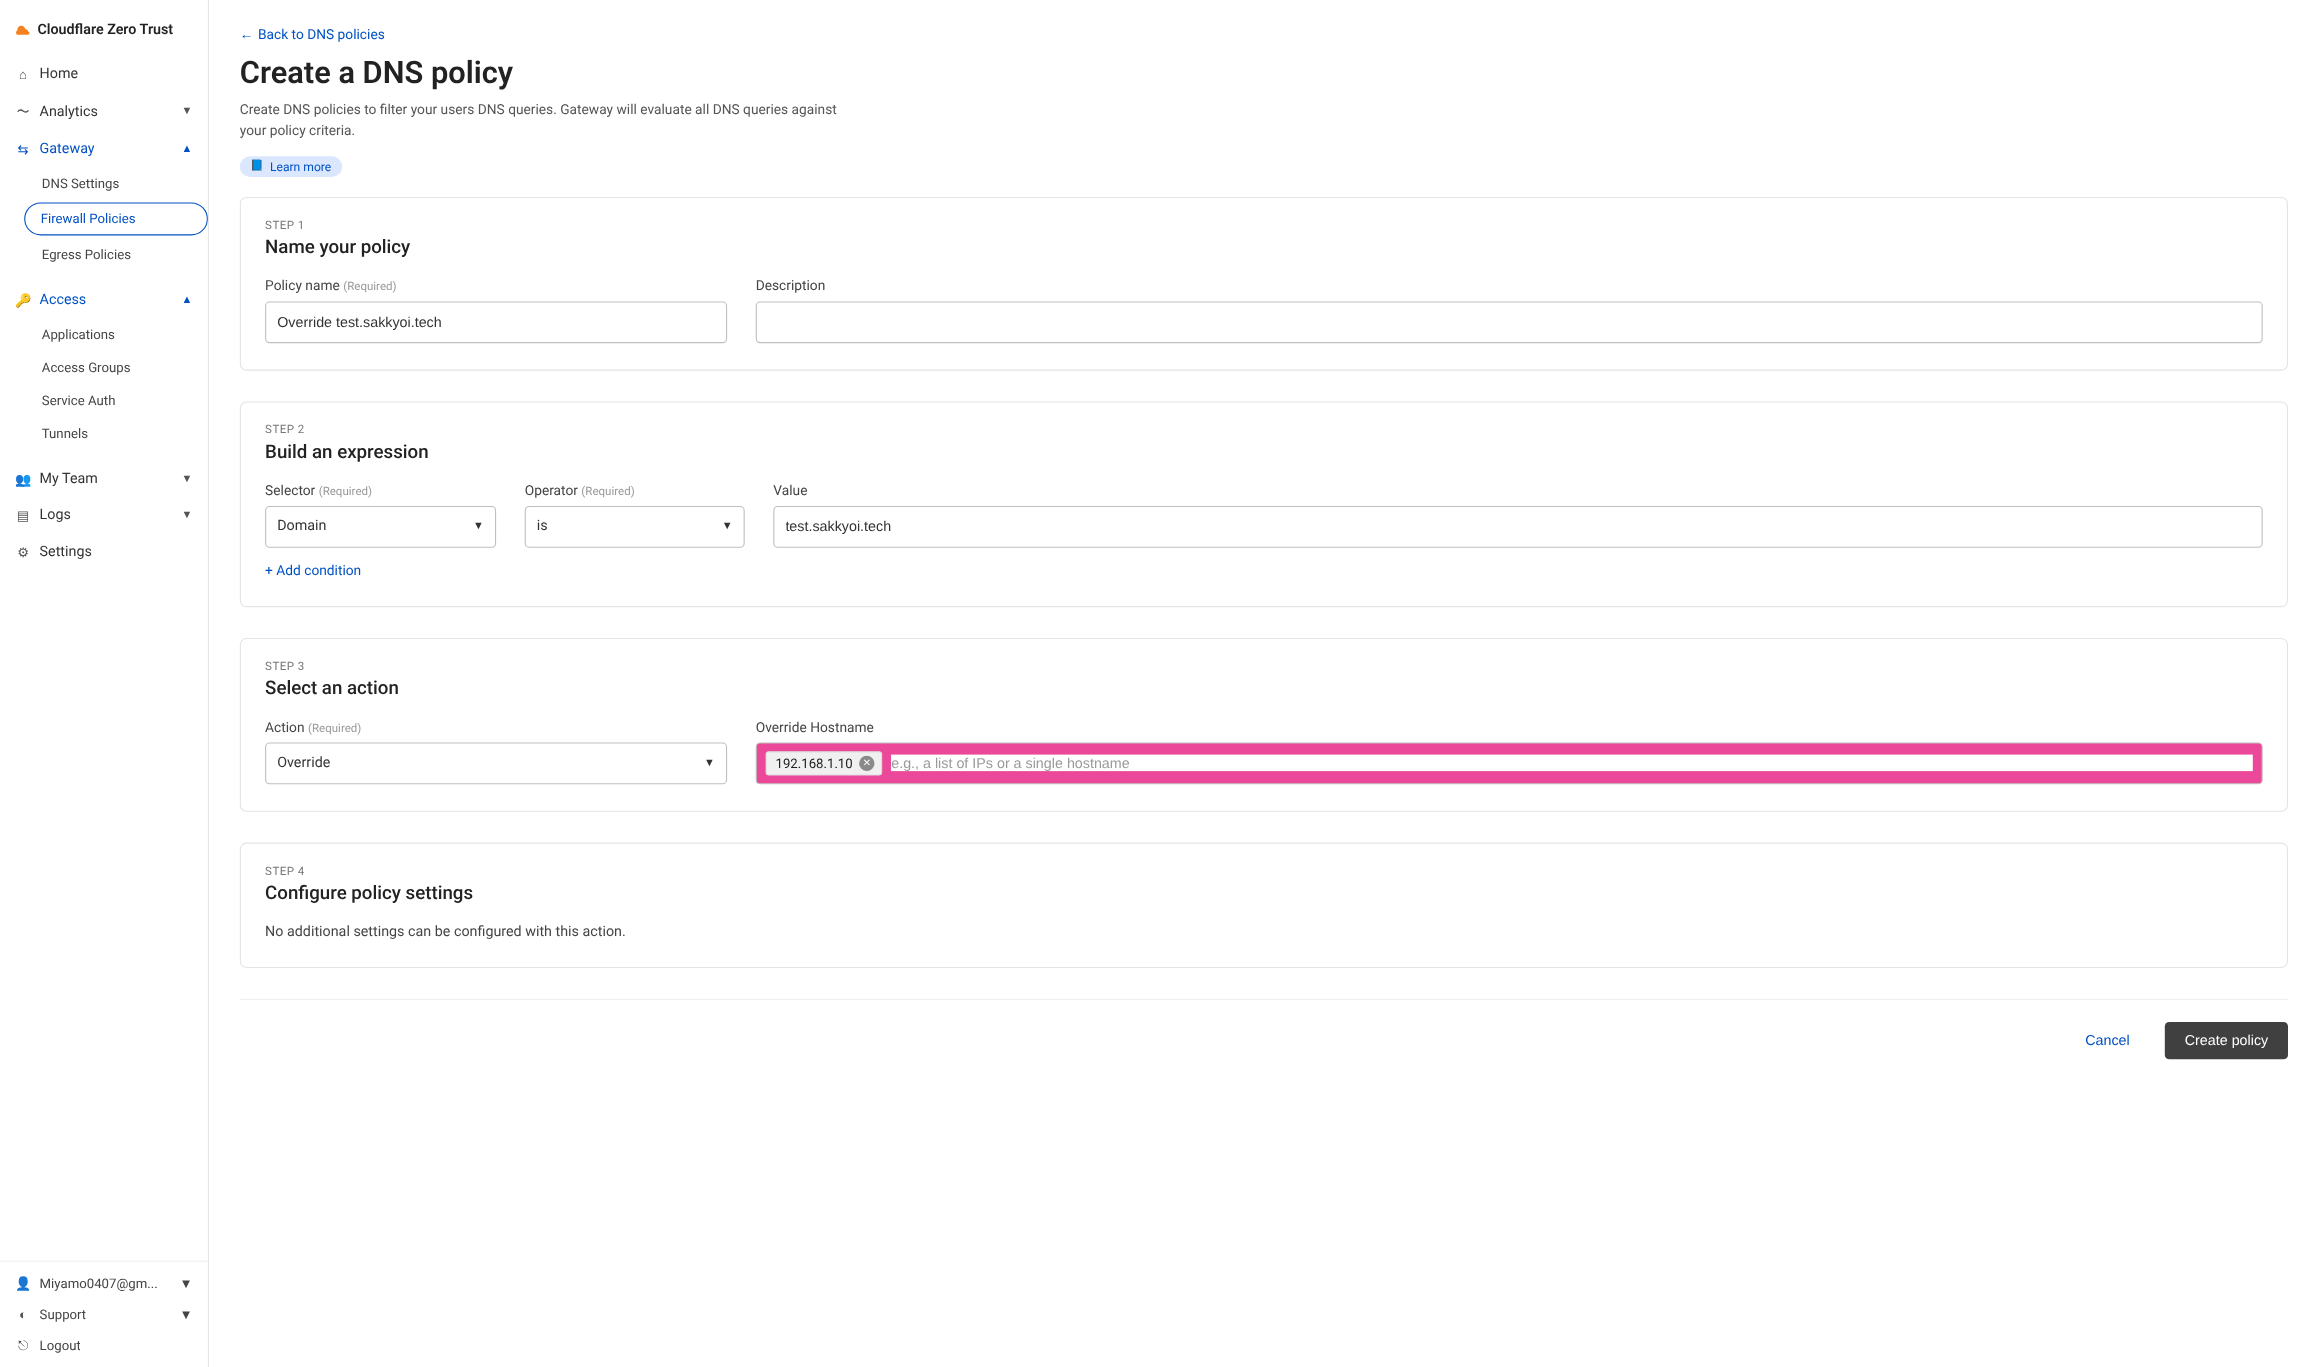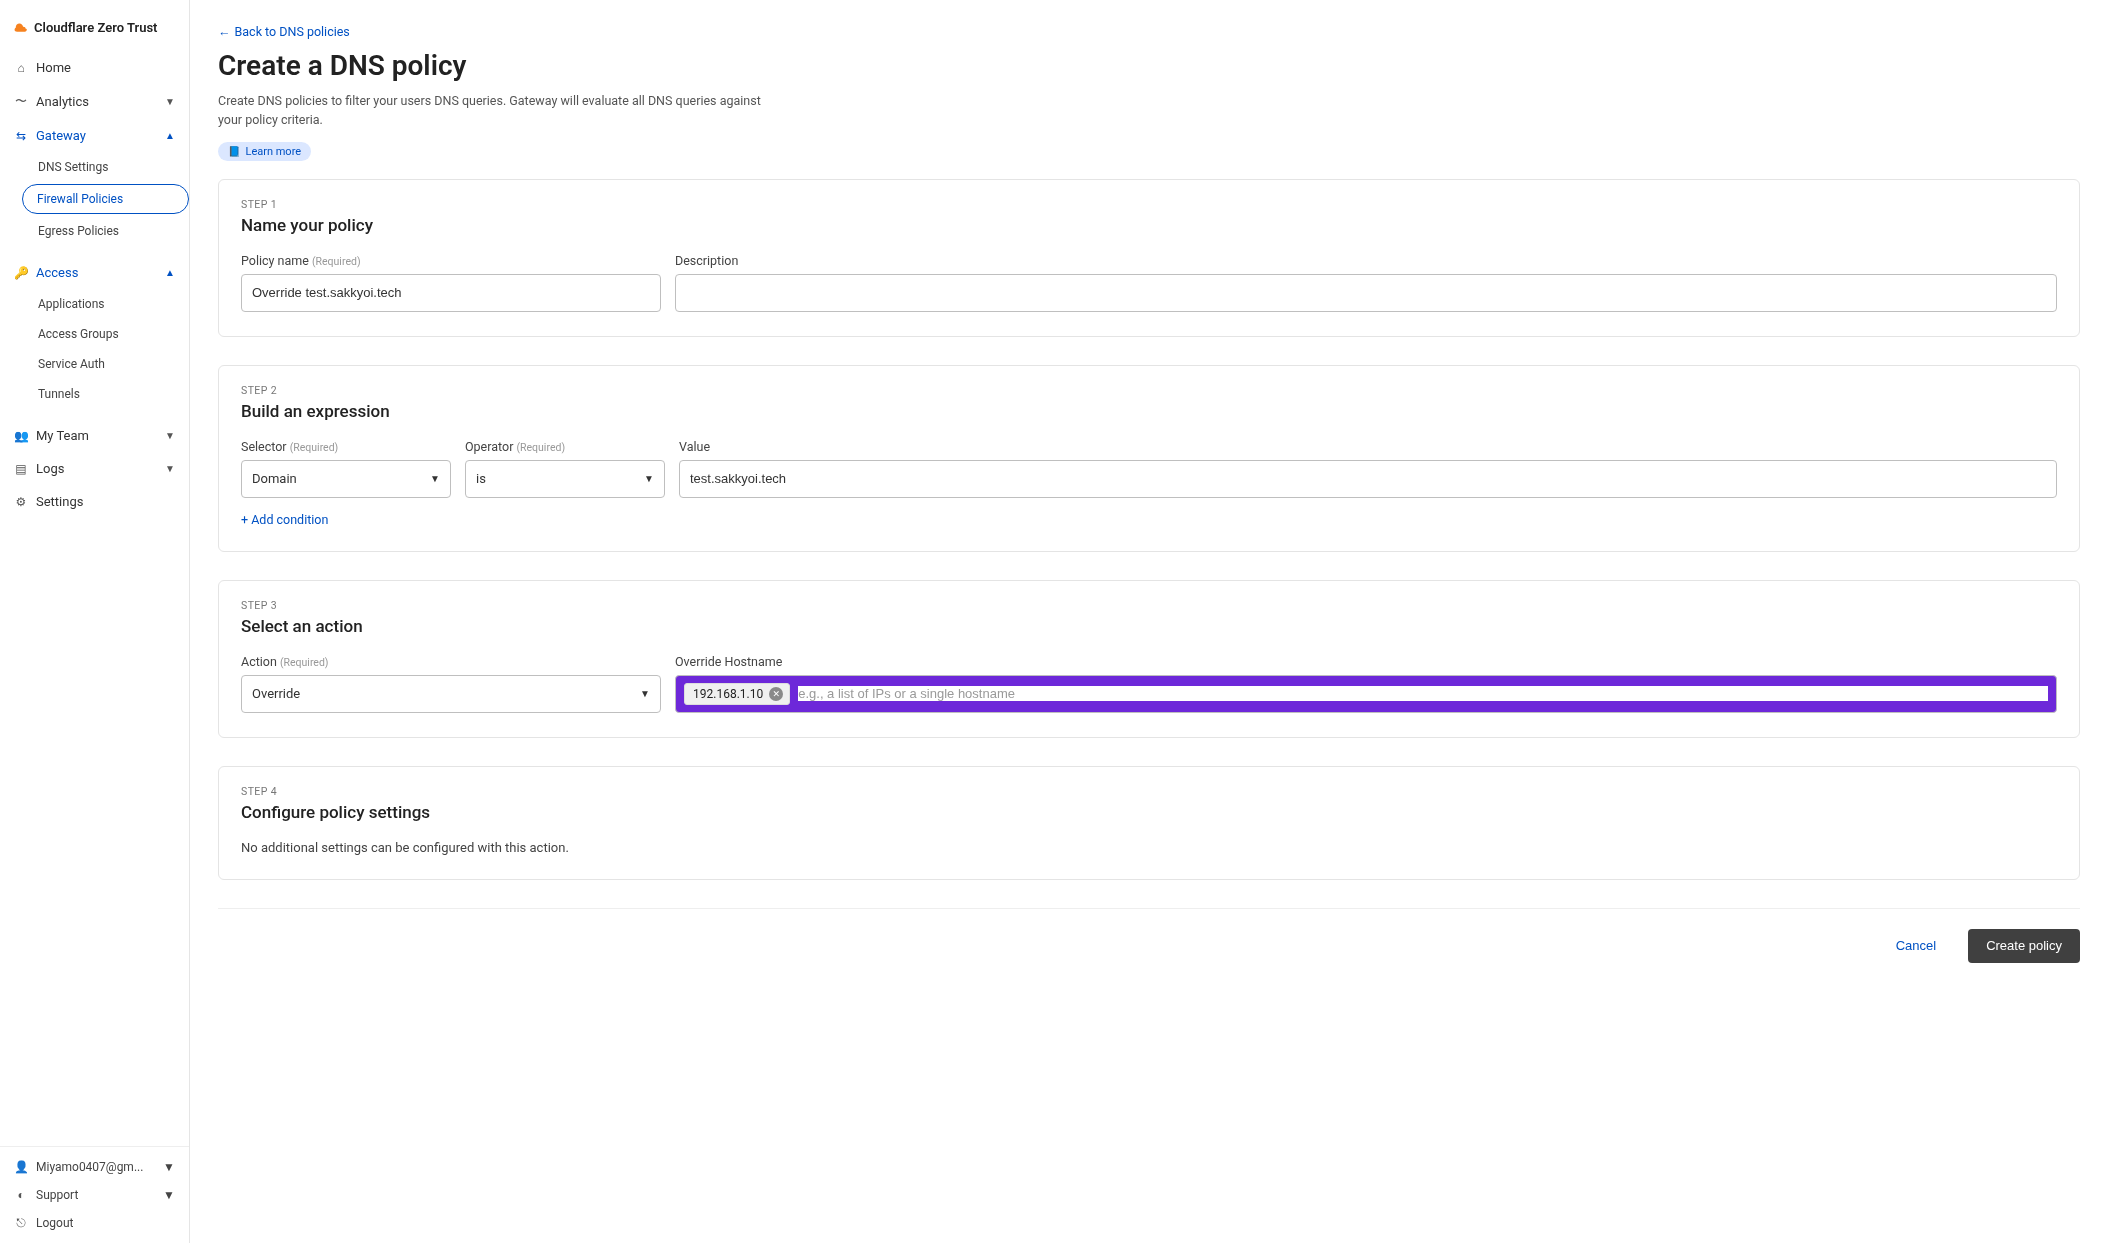--- a/index.html
+++ b/index.html
@@ -131,21 +131,21 @@
     color:#777;
     margin-bottom: 4px;
   }
   .step-title {
     font-size: 17px;
     font-weight: 500;
     color:#222;
     margin-bottom: 18px;
   }
 
-  .form-row { display:flex; gap: 14px; align-items: flex-end; }
+  .form-row { display:flex; gap: 26px; align-items: flex-end; }
   .field { display:flex; flex-direction:column; gap:6px; }
   .field-label { font-size:12.5px; color:#444; }
   .req { font-size:10.5px; color:#999; }
   .input, .select {
     height: 38px;
     border: 1px solid #bfbfbf;
     border-radius: 4px;
     padding: 0 10px;
     font-size: 13px;
     color:#333;
@@ -165,21 +165,21 @@
   
   .taginput {
     min-height:38px;
     border:1px solid #bfbfbf;
     border-radius:4px;
     display:flex;
     align-items:center;
     gap:8px;
     padding: 4px 8px;
     flex:1;
-    background:#6d28d9;
+    background:#ec4899;
   }
   .tag {
     display:inline-flex;
     align-items:center;
     gap:6px;
     background:#f0f0f0;
     border:1px solid #ddd;
     border-radius:3px;
     padding:3px 6px 3px 8px;
     font-size:12px;

